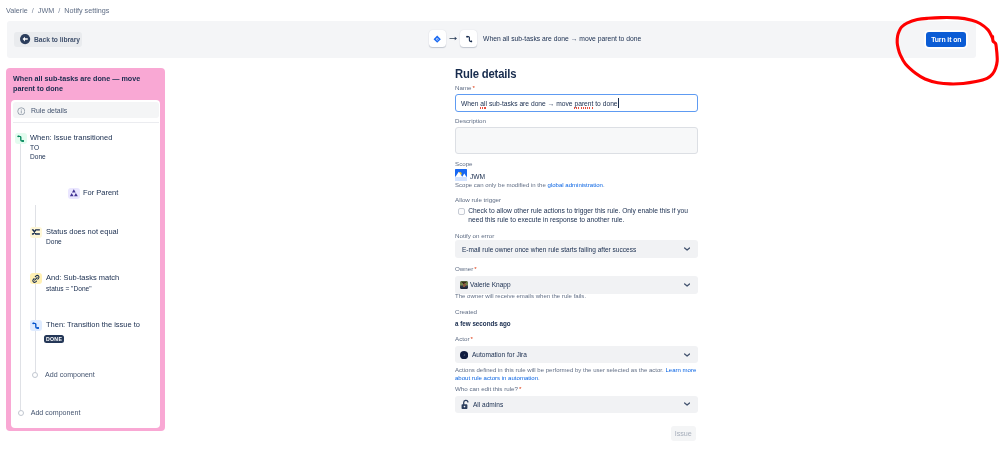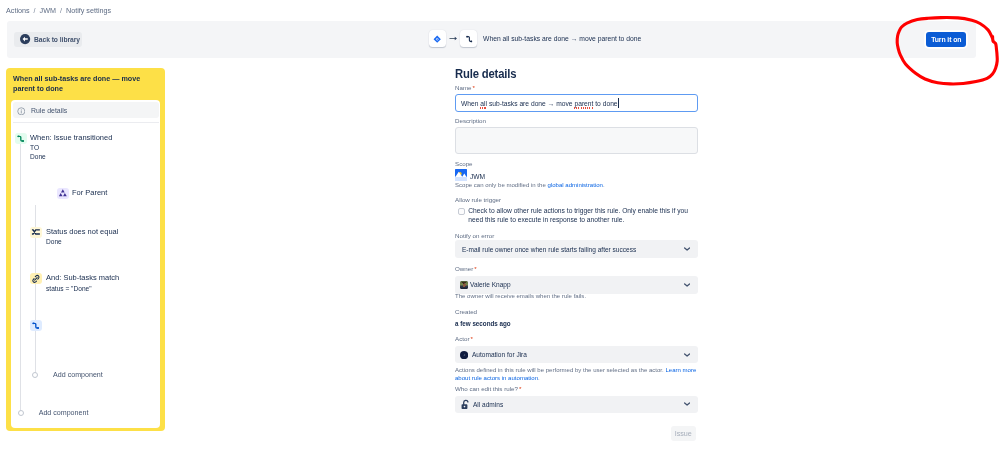--- a/index.html
+++ b/index.html
@@ -60,21 +60,21 @@
     display: flex; align-items: center; justify-content: center;
     cursor: pointer; letter-spacing: -0.1px; white-space: nowrap;
     box-shadow: 0 0 0 1.8px #fff;
   }
 
   .turnon-btn .tlbl { transform: scaleX(0.93); display:inline-block; }
 
   
   .sidebar {
     position: absolute; left: 6.4px; top: 67.5px; width: 158.8px; height: 363.2px;
-    background: #fde047; border-radius: 4px;
+    background: #f9a8d4; border-radius: 4px;
     overflow: hidden;
   }
   .sb-title {
     position: absolute; left: 7px; top: 6.6px; width: 142px;
     font-size: 7.5px; font-weight: 700; line-height: 10.1px; color: #172B4D; transform: scaleX(0.96); transform-origin: 0 0;
   }
   .sb-white {
     position: absolute; left: 4.5px; top: 32px; width: 149.5px; height: 328px;
     background: #FFFFFF; border-radius: 4px;
   }
@@ -96,21 +96,21 @@
   .comp-body { }
   .comp-title { font-size: 8px; line-height: 10.9px; color: #172B4D; white-space: nowrap; transform: scaleX(0.935); transform-origin: 0 0; }
   .comp-sub { font-size: 7.1px; line-height: 8.3px; color: #172B4D; white-space: nowrap; transform: scaleX(0.93); transform-origin: 0 0; }
   .comp-sub.first { margin-top: 0.9px; }
   .status-badge {
     display: block; background: #253858; color: #fff;
     font-size: 5.2px; font-weight: 700; letter-spacing: .35px;
     line-height: 8px; height: 8px; width: 19.6px; text-align: center;
     border-radius: 2.5px; margin-top: 4.6px; margin-left: -1.3px;
   }
-  .add-comp { position: absolute; display: flex; align-items: center; gap: 8px; cursor: pointer; }
+  .add-comp { position: absolute; display: flex; align-items: center; gap: 0; cursor: pointer; }
   .add-dot { width: 6.2px; height: 6.2px; border-radius: 50%; border: 1px solid #C1C7D0; background: #fff; flex:none; box-sizing:border-box; }
   .add-comp .lbl { font-size: 7.1px; color: #44546F; white-space: nowrap; }
 
   
   .main { position: absolute; left: 455px; top: 62px; width: 242px; }
   .main > * { position: absolute !important; left: 0; }
   .m-head { font-size: 13.6px; font-weight: 700; color: #172B4D; line-height: 14px; margin: 0; letter-spacing: -0.2px; transform: scaleX(0.83); transform-origin: 0 0; }
   .f-label { font-size: 6.2px; color: #5E6C84; line-height: 10px; margin-bottom: 2px; display: block; }
   .req { color: #DE350B; margin-left: 1px; }
   .f-input {
@@ -160,21 +160,21 @@
   .sel-text { font-size: 7.0px; color: #172B4D; white-space: nowrap; transform: scaleX(0.935); transform-origin: 0 50%; }
   .caret-bar { display: inline-block; width: 1px; height: 10px; background: #172B4D; margin-left: 0px; vertical-align: middle; }
 
   
   .annot { position: absolute; left: 0; top: 0; width: 999px; height: 458px; pointer-events: none; }
 </style>
 </head>
 <body>
 
 <div class="breadcrumb">
-  <span class="bc-item">Actions</span>
+  <span class="bc-item">Valerie</span>
   <span class="bc-sep">/</span>
   <span class="bc-item">JWM</span>
   <span class="bc-sep">/</span>
   <span class="bc-item">Notify settings</span>
 </div>
 
 <div class="headerbar"></div>
 
 <div class="back-btn">
   <span>
@@ -240,21 +240,21 @@
               <circle cx="3.9" cy="4.0" r="1.65" fill="#00875A"></circle>
               <circle cx="12.1" cy="12.0" r="1.65" fill="#00875A"></circle>
             </svg>
           </span>
           <div class="comp-body">
             <div class="comp-title">When: Issue transitioned</div>
             <div class="comp-sub first">TO</div>
             <div class="comp-sub">Done</div>
           </div>
         </div>
-        <div class="comp" style="left: 9px; top: 88px; padding-left: 37px;">
+        <div class="comp" style="left: 20px; top: 88px; padding-left: 37px;">
           <span class="comp-icon" style="background: rgb(234, 230, 255);">
             <svg width="9.6" height="9.6" viewBox="0 0 16 16">
               <path d="M8 1.9 11.1 7.3H4.9z" fill="#403294"></path>
               <path d="M4.5 8.2 7.6 13.6H1.4z" fill="#403294"></path>
               <path d="M11.5 8.2 14.6 13.6H8.4z" fill="#403294"></path>
             </svg>
           </span>
           <div class="comp-body">
             <div class="comp-title">For Parent</div>
           </div>
@@ -284,20 +284,24 @@
           </div>
         </div>
         <div class="comp" style="left: 19.4px; top: 220.4px;">
           <span class="comp-icon" style="background: rgb(222, 235, 255);">
             <svg width="9.4" height="9.4" viewBox="0 0 16 16">
               <path d="M4.1 4.0h2.3a1.8 1.8 0 0 1 1.8 1.8v4.4a1.8 1.8 0 0 0 1.8 1.8h2.0" stroke="#0052CC" stroke-width="2.3" fill="none" stroke-linecap="round" stroke-linejoin="round"></path>
               <circle cx="3.9" cy="4.0" r="1.65" fill="#0052CC"></circle>
               <circle cx="12.1" cy="12.0" r="1.65" fill="#0052CC"></circle>
             </svg>
           </span>
+          <div class="comp-body">
+            <div class="comp-title">Then: Transition the issue to</div>
+            <span class="status-badge">DONE</span>
+          </div>
         </div>
         <div class="add-comp" style="left: 21.1px; top: 271.2px;">
           <span class="add-dot"></span>
           <span class="lbl" style="margin-left: 6.9px;">Add component</span>
         </div>
         <div class="add-comp" style="left: 6.7px; top: 309.3px;">
           <span class="add-dot"></span>
           <span class="lbl" style="margin-left: 6.9px;">Add component</span>
         </div>
       </div>

